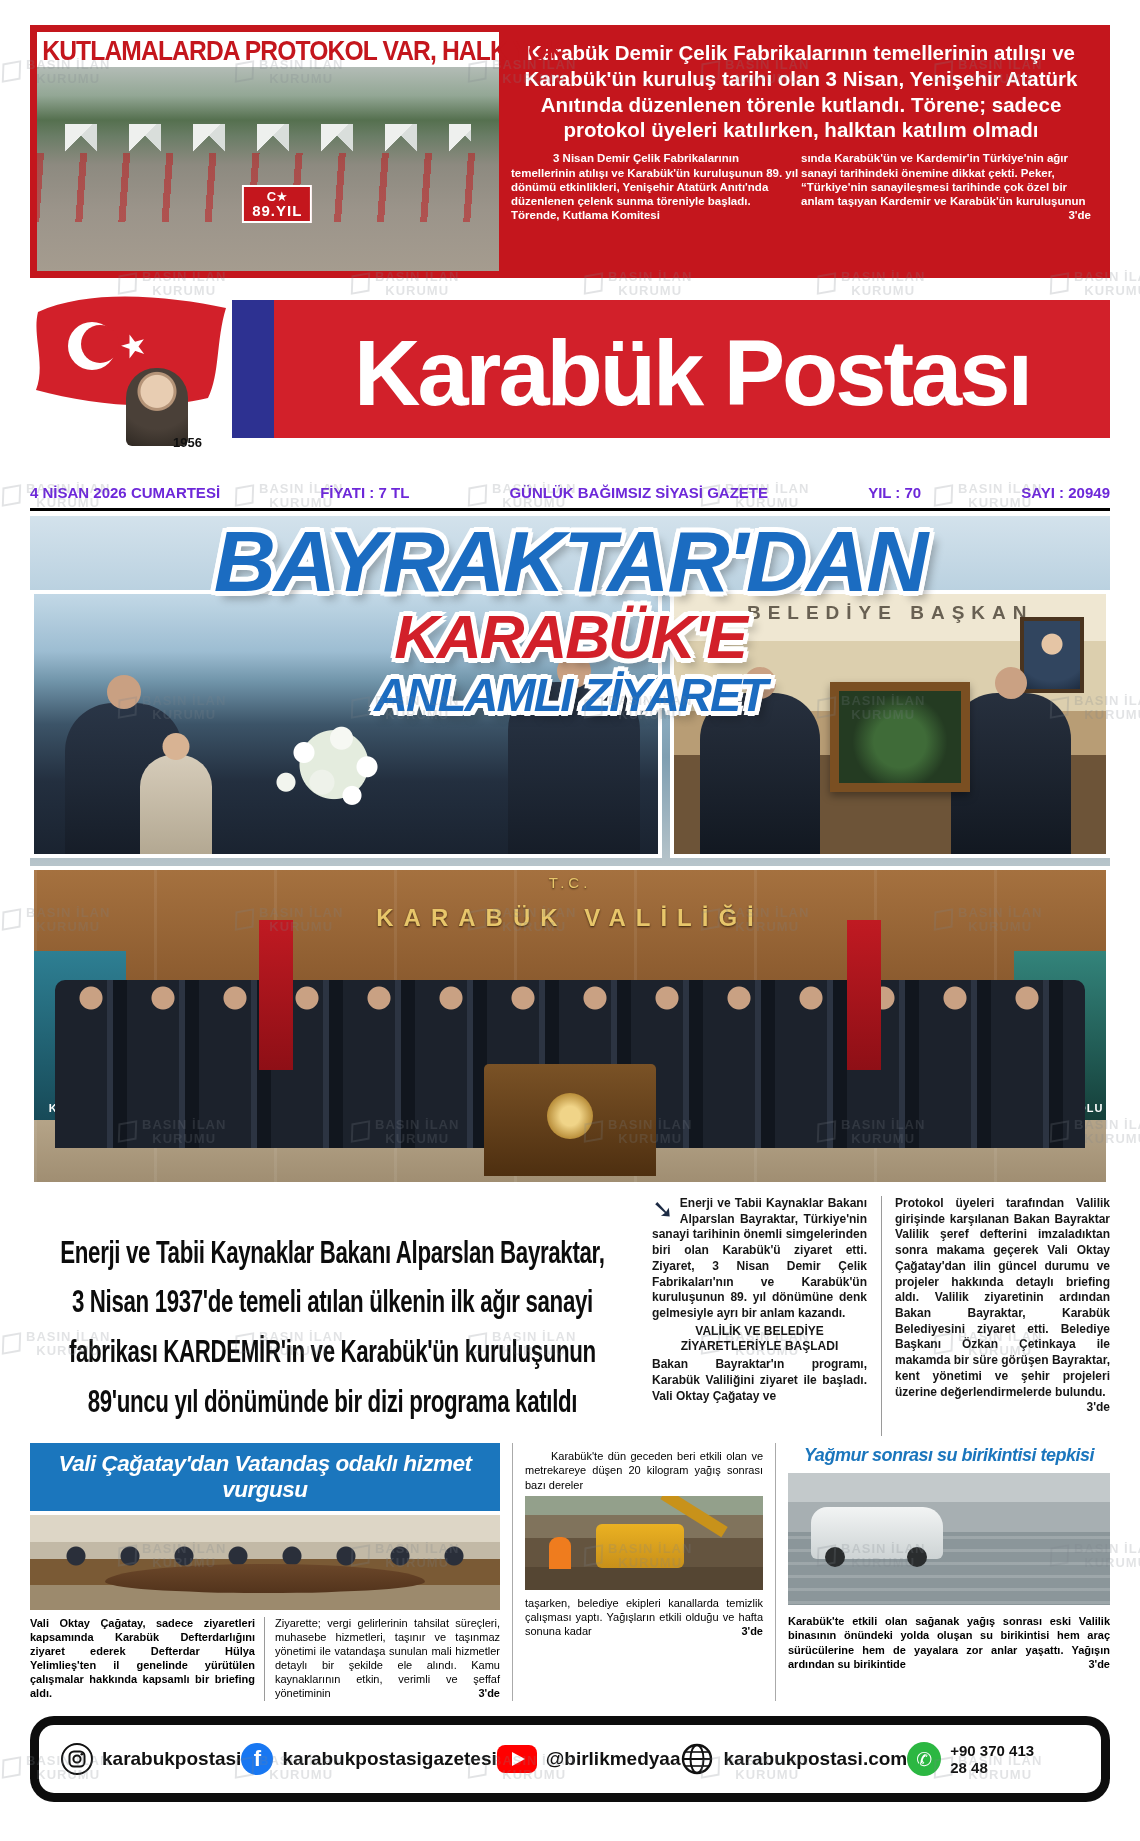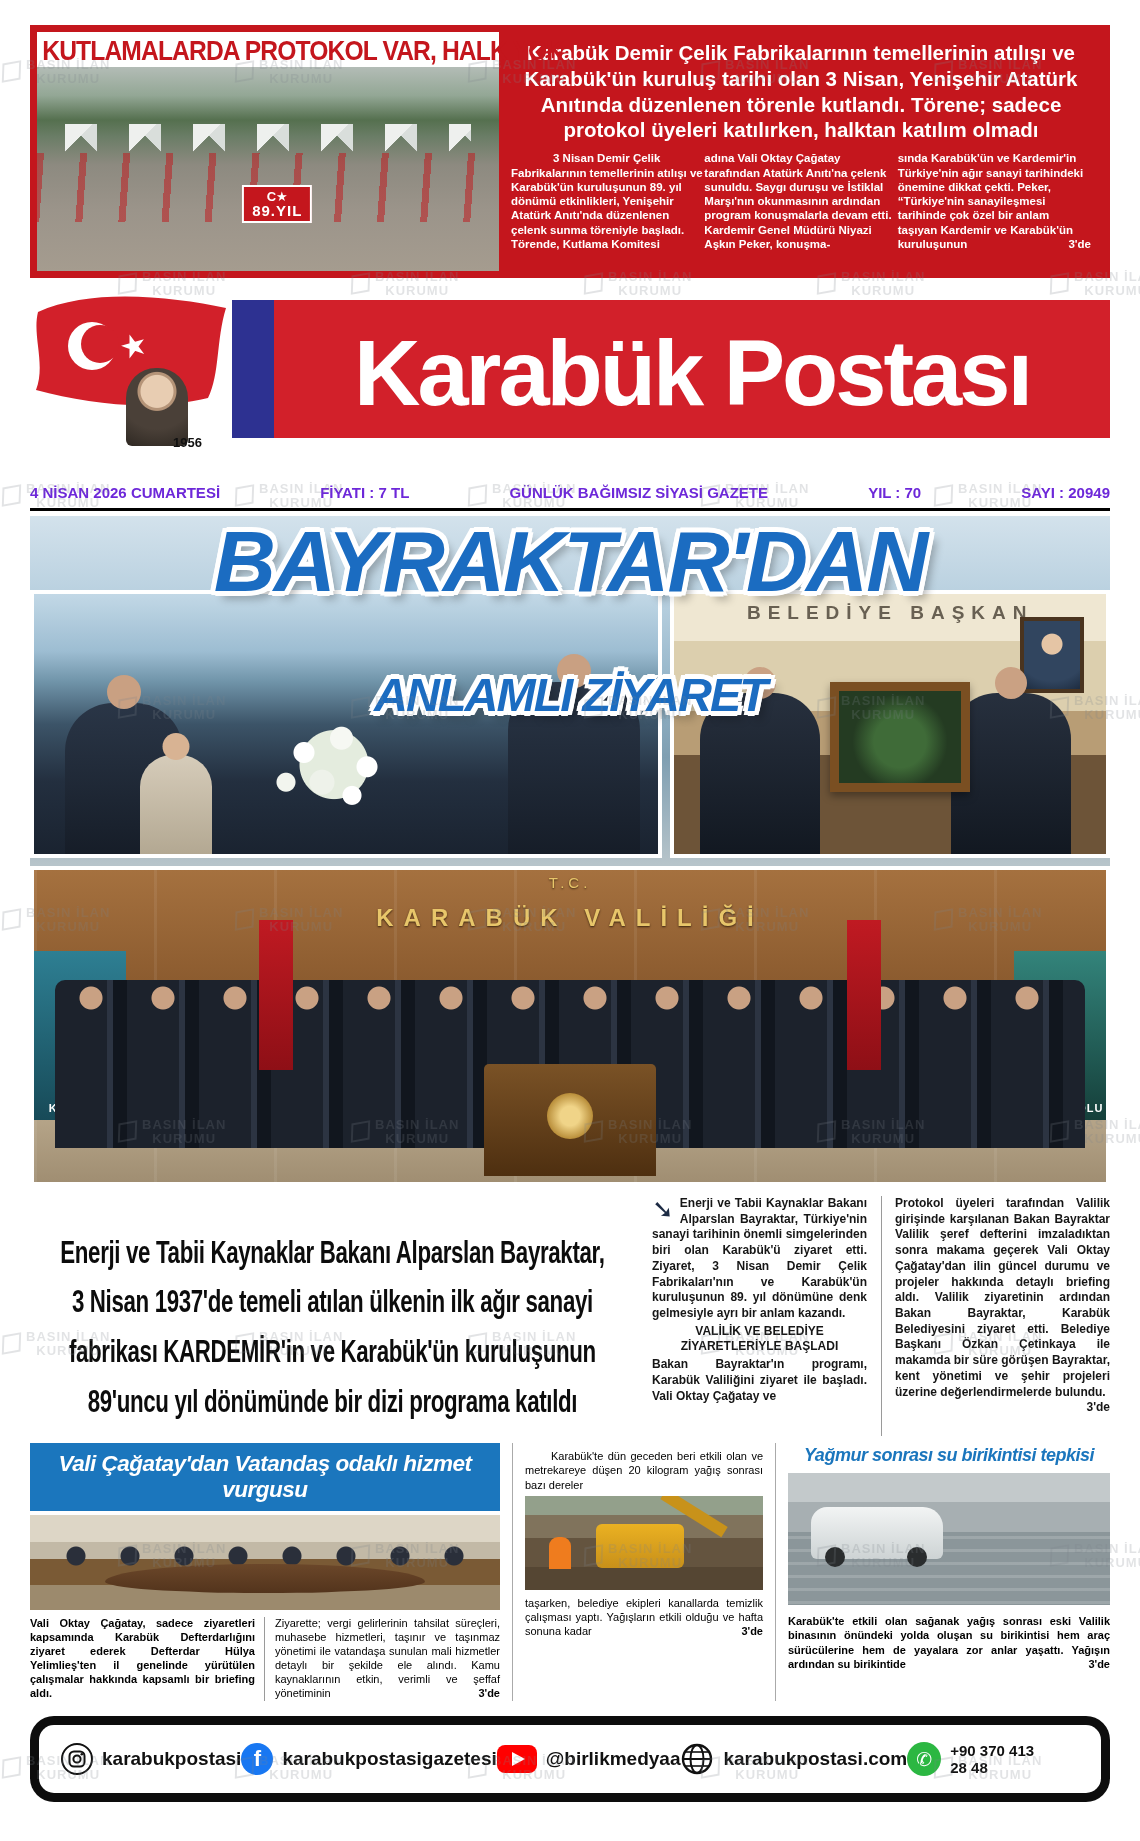--- a/index.html
+++ b/index.html
@@ -415,21 +415,20 @@
         <div class="sign89">
           <span class="sign-top">C★</span>
           <span class="sign-bottom">89.YIL</span>
         </div>
       </div>
     </div>
     <div class="topbox-right">
       <p class="topbox-intro">Karabük Demir Çelik Fabrikalarının temellerinin atılışı ve Karabük'ün kuruluş tarihi olan 3 Nisan, Yenişehir Atatürk Anıtında düzenlenen törenle kutlandı. Törene; sadece protokol üyeleri katılırken, halktan katılım olmadı</p>
       <div class="topbox-cols">
         <p class="c1">3 Nisan Demir Çelik Fabrikalarının temellerinin atılışı ve Karabük'ün kuruluşunun 89. yıl dönümü etkinlikleri, Yenişehir Atatürk Anıtı'nda düzenlenen çelenk sunma töreniyle başladı. Törende, Kutlama Komitesi</p>
-        <p class="c2">adına Vali Oktay Çağatay tarafından Atatürk Anıtı'na çelenk sunuldu. Saygı duruşu ve İstiklal Marşı'nın okunmasının ardından program konuşmalarla devam etti. Kardemir Genel Müdürü Niyazi Aşkın Peker, konuşma-</p>
         <p class="c3"><span>sında Karabük'ün ve Kardemir'in Türkiye'nin ağır sanayi tarihindeki önemine dikkat çekti. Peker, “Türkiye'nin sanayileşmesi tarihinde çok özel bir anlam taşıyan Kardemir ve Karabük'ün kuruluşunun</span> <b class="pgref">3'de</b></p>
       </div>
     </div>
   </section>
 
   <header>
     <div class="flagbox">
       <svg class="svgicon" width="200" height="120" viewBox="0 0 200 120">
         <path d="M8 18 C 60 -6, 140 2, 196 14 C 186 46, 190 80, 178 104 C 120 118, 60 110, 6 96 C 16 70, 2 42, 8 18 Z" fill="#d2202a"></path>
         <circle cx="62" cy="52" r="24" fill="#fff"></circle>
@@ -447,20 +446,21 @@
       <span>4 NİSAN 2026 CUMARTESİ</span>
       <span>FİYATI : 7 TL</span>
       <span>GÜNLÜK BAĞIMSIZ SİYASİ GAZETE</span>
       <span>YIL : 70</span>
       <span>SAYI : 20949</span>
     </div>
   </header>
 
   <section class="collage">
     <div class="hl hl-1">BAYRAKTAR'DAN</div>
+    <div class="hl hl-2">KARABÜK'E</div>
     <div class="hl hl-3">ANLAMLI ZİYARET</div>
     <div class="rowA">
       <div class="photo photo-bouquet">
         <div class="fig fig-a"></div>
         <div class="figkid"></div>
         <div class="fig fig-b"></div>
         <div class="bouq"></div>
       </div>
       <div class="photo photo-gift">
         <div class="walltext">BELEDİYE BAŞKAN</div>

